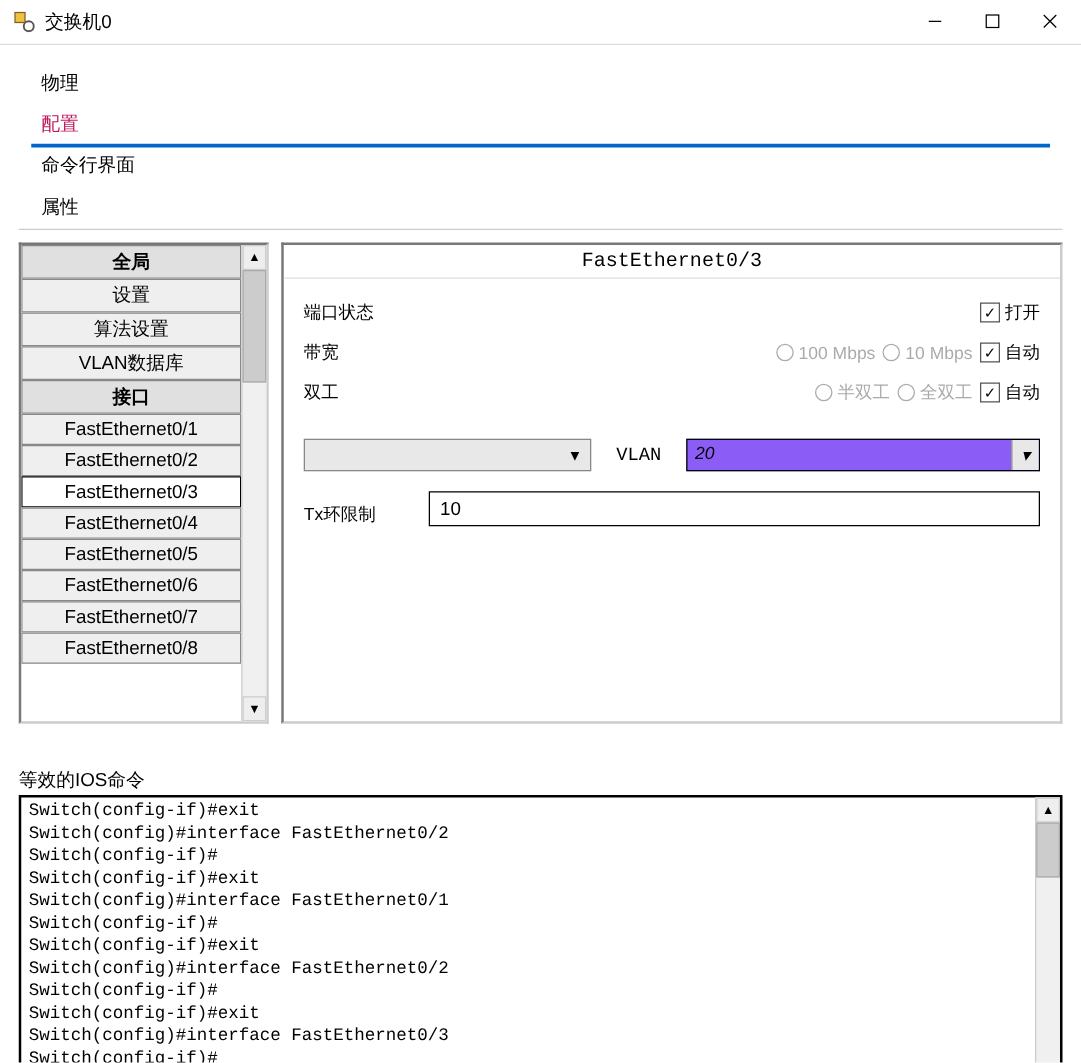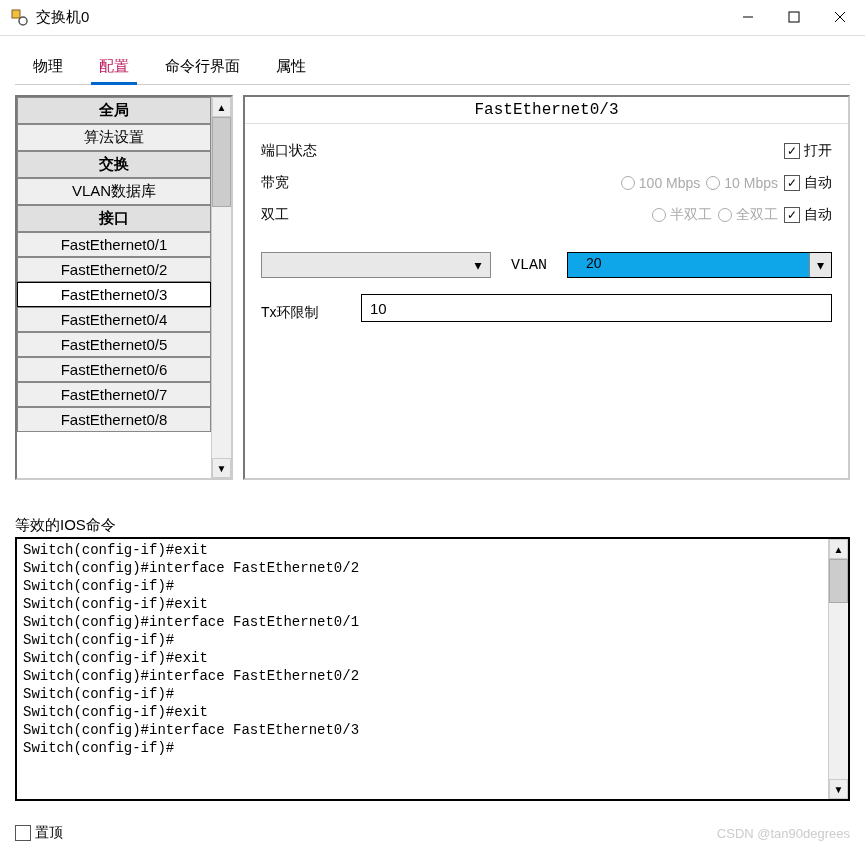--- a/index.html
+++ b/index.html
@@ -7,28 +7,28 @@
 
 .titlebar { height: 36px; display: flex; align-items: center; padding: 0 2px 1px 10px; border-bottom: 1px solid #ddd; }
 .titlebar .app-icon { width: 18px; height: 18px; margin-right: 8px; position: relative; }
 .titlebar .title { flex: 1; font-size: 15px; }
 .winbtns { display: flex; }
 .winbtn { width: 46px; height: 34px; display: flex; align-items: center; justify-content: center; }
 .winbtn svg { width: 12px; height: 12px; }
 
 .content { padding: 15px 15px 5px 15px; }
 
-.tabs { display: flex; border-bottom: 1px solid #ccc; }
+.tabs { display: flex; border-bottom: 1px solid #ccc; flex-direction: column; }
 .tab { padding: 6px 18px 8px 18px; font-size: 15px; cursor: pointer; position: relative; }
 .tab.active { color: #be185d; }
 .tab.active::after { content: ""; position: absolute; left: 10px; right: 10px; bottom: -1px; height: 3px; background: #0066cc; }
 
 .config-area { display: flex; gap: 10px; margin-top: 10px; height: 385px; }
 
-.sidebar-wrap { width: 218px; display: flex; border: 2px inset #ccc; background: #fff; }
+.sidebar-wrap { width: 200px; display: flex; border: 2px inset #ccc; background: #fff; }
 .sidebar { flex: 1; overflow: hidden; }
 .side-item { border: 1px solid #888; background: #efefef; padding: 3px 0; text-align: center; font-size: 15px; margin: 0; cursor: pointer; }
 .side-header { font-weight: bold; background: #e0e0e0; }
 .side-item.selected { background: #fff; border: 1px solid #000; }
 .side-scroll { width: 20px; background: #f0f0f0; border-left: 1px solid #ccc; display: flex; flex-direction: column; }
 .side-scroll .up, .side-scroll .down { height: 20px; text-align: center; font-size: 10px; line-height: 20px; background: #eee; border: 1px solid #ccc; }
 .side-scroll .thumb { flex: 0 0 90px; background: #ccc; border: 1px solid #aaa; }
 .side-scroll .track { flex: 1; }
 
 .detail { flex: 1; border: 2px inset #ccc; padding: 0; display: flex; flex-direction: column; }
@@ -41,21 +41,21 @@
 .radio-wrap .r { width: 14px; height: 14px; border: 1px solid #aaa; border-radius: 50%; display: inline-block; }
 .chk-wrap { display: inline-flex; align-items: center; gap: 4px; }
 .chk { width: 16px; height: 16px; border: 1px solid #555; display: inline-flex; align-items: center; justify-content: center; font-size: 12px; }
 .chk.checked::before { content: "✓"; }
 
 .row2 { display: flex; align-items: center; gap: 20px; margin-top: 20px; }
 .combo { height: 26px; border: 1px solid #888; background: #e8e8e8; position: relative; }
 .combo.disabled { width: 230px; }
 .combo .arrow { position: absolute; right: 2px; top: 2px; bottom: 2px; width: 20px; display: flex; align-items: center; justify-content: center; }
 .vlan-lbl { font-family: "Courier New", monospace; font-size: 15px; }
-.vlan-select { flex: 1; height: 26px; border: 1px solid #000; padding: 2px 18px; position: relative; background: #0ea5e9; }
+.vlan-select { flex: 1; height: 26px; border: 1px solid #000; padding: 2px 6px; position: relative; background: #8b5cf6; font-style: italic; }
 .vlan-select .arrow { position: absolute; right: 0; top: 0; bottom: 0; width: 22px; border-left: 1px solid #888; background: #e8e8e8; display: flex; align-items: center; justify-content: center; }
 
 .row3 { display: flex; align-items: flex-end; margin-top: 16px; gap: 20px; }
 .row3 .lbl { width: 80px; }
 .tx-input { flex: 1; height: 28px; border: 1px solid #000; padding: 2px 8px; font-size: 15px; }
 
 .ios-label { margin-top: 36px; font-size: 15px; }
 .ios-box { border: 2px solid #000; height: 264px; margin-top: 2px; display: flex; }
 .ios-text { flex: 1; padding: 2px 6px; font-family: "Courier New", monospace; font-size: 14px; line-height: 18px; white-space: pre; overflow: hidden; }
 .ios-scroll { width: 20px; background: #f0f0f0; border-left: 1px solid #ccc; display: flex; flex-direction: column; }
@@ -103,22 +103,22 @@
     <div class="tab">物理</div>
     <div class="tab active">配置</div>
     <div class="tab">命令行界面</div>
     <div class="tab">属性</div>
   </div>
 
   <div class="config-area">
     <div class="sidebar-wrap">
       <div class="sidebar">
         <div class="side-item side-header">全局</div>
+        <div class="side-item">设置</div>
         <div class="side-item">算法设置</div>
-        <div class="side-item side-header">交换</div>
         <div class="side-item">VLAN数据库</div>
         <div class="side-item side-header">接口</div>
         <div class="side-item">FastEthernet0/1</div>
         <div class="side-item">FastEthernet0/2</div>
         <div class="side-item selected">FastEthernet0/3</div>
         <div class="side-item">FastEthernet0/4</div>
         <div class="side-item">FastEthernet0/5</div>
         <div class="side-item">FastEthernet0/6</div>
         <div class="side-item">FastEthernet0/7</div>
         <div class="side-item">FastEthernet0/8</div>

